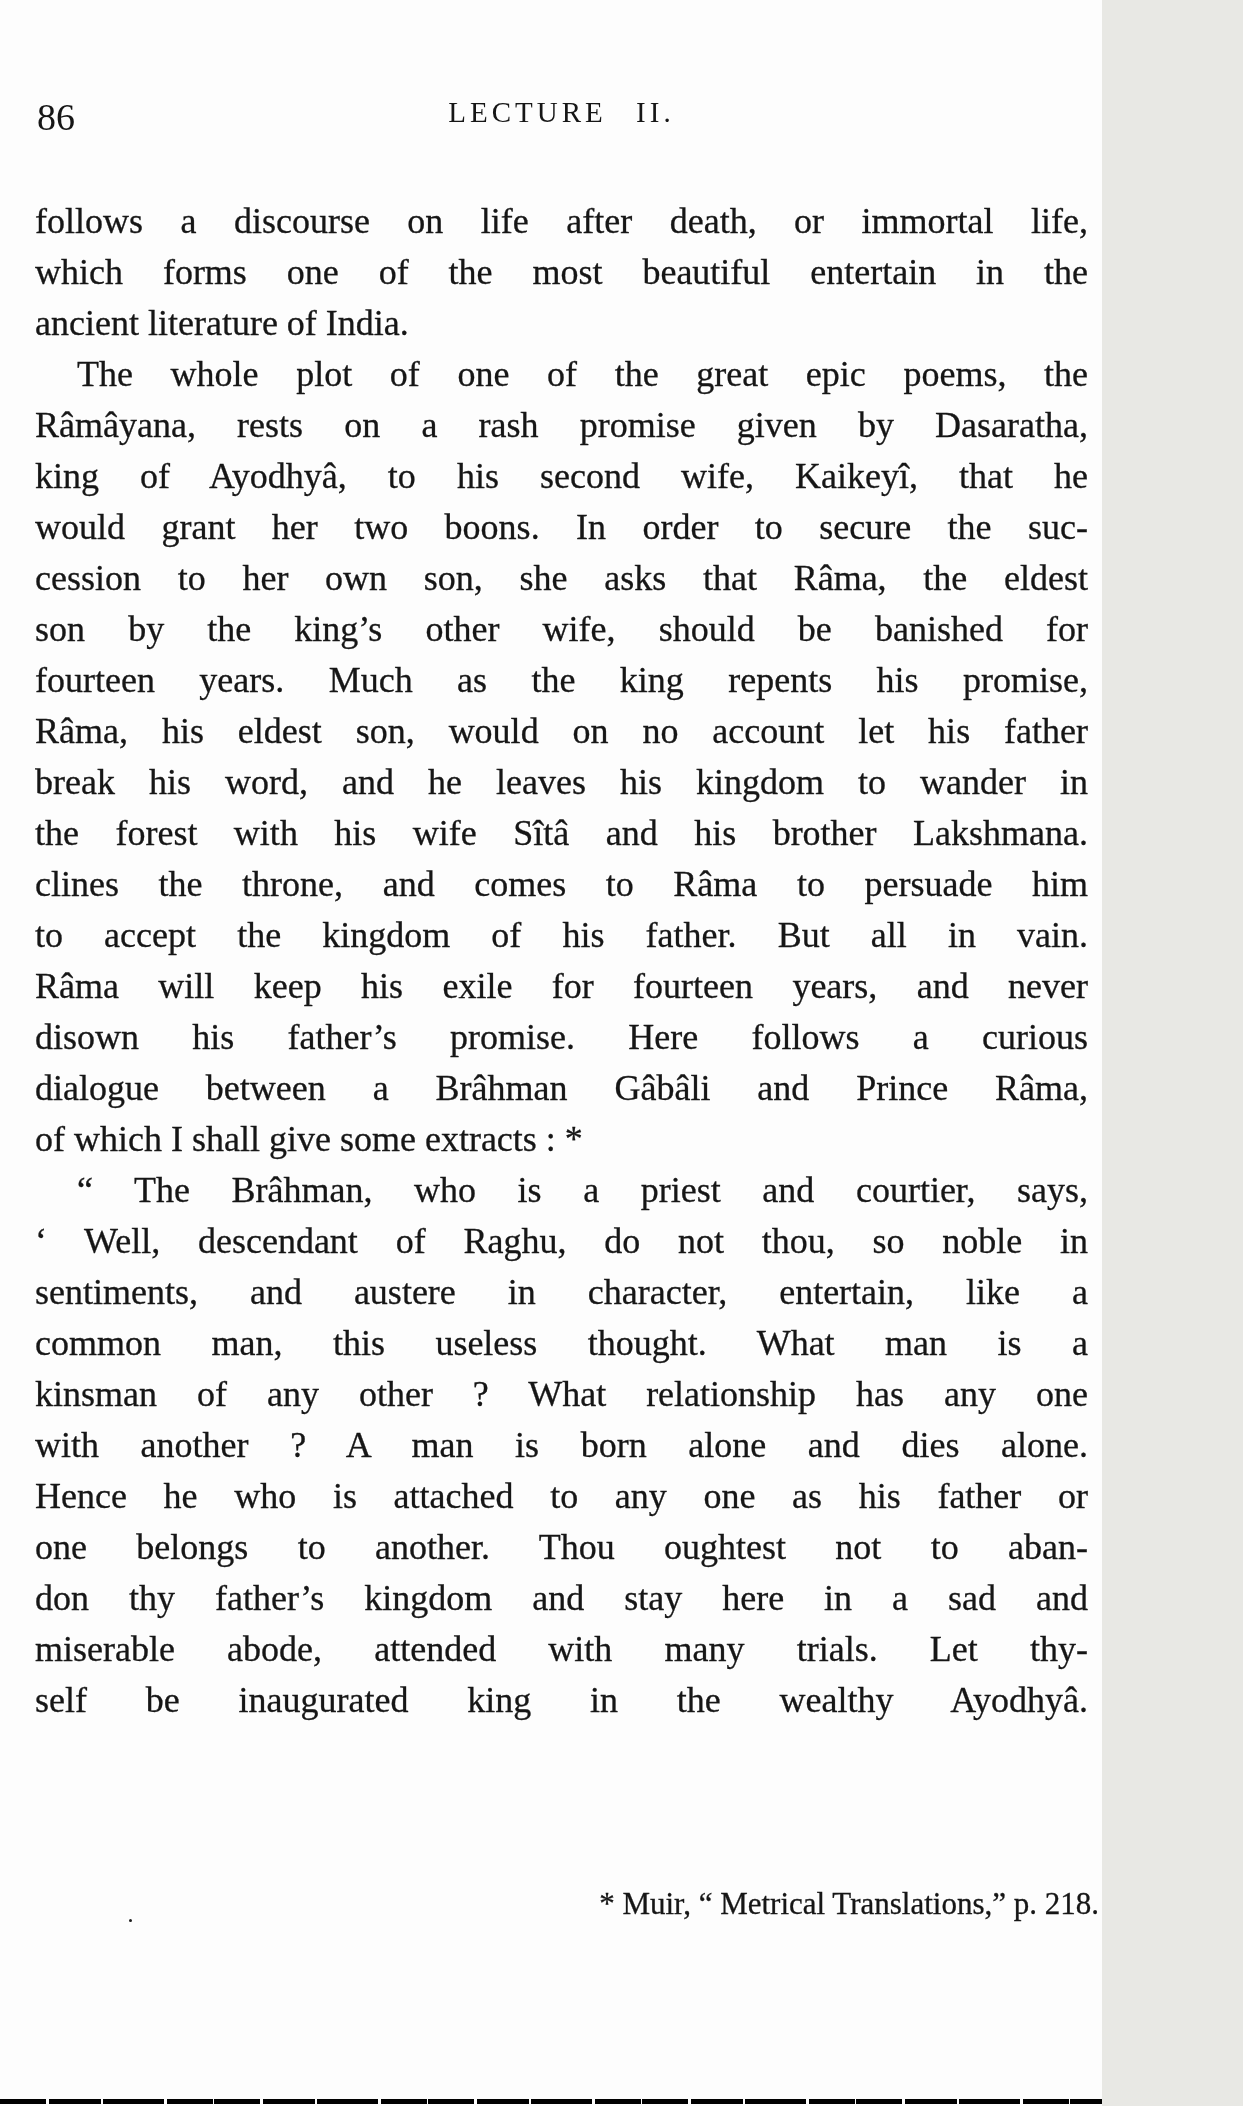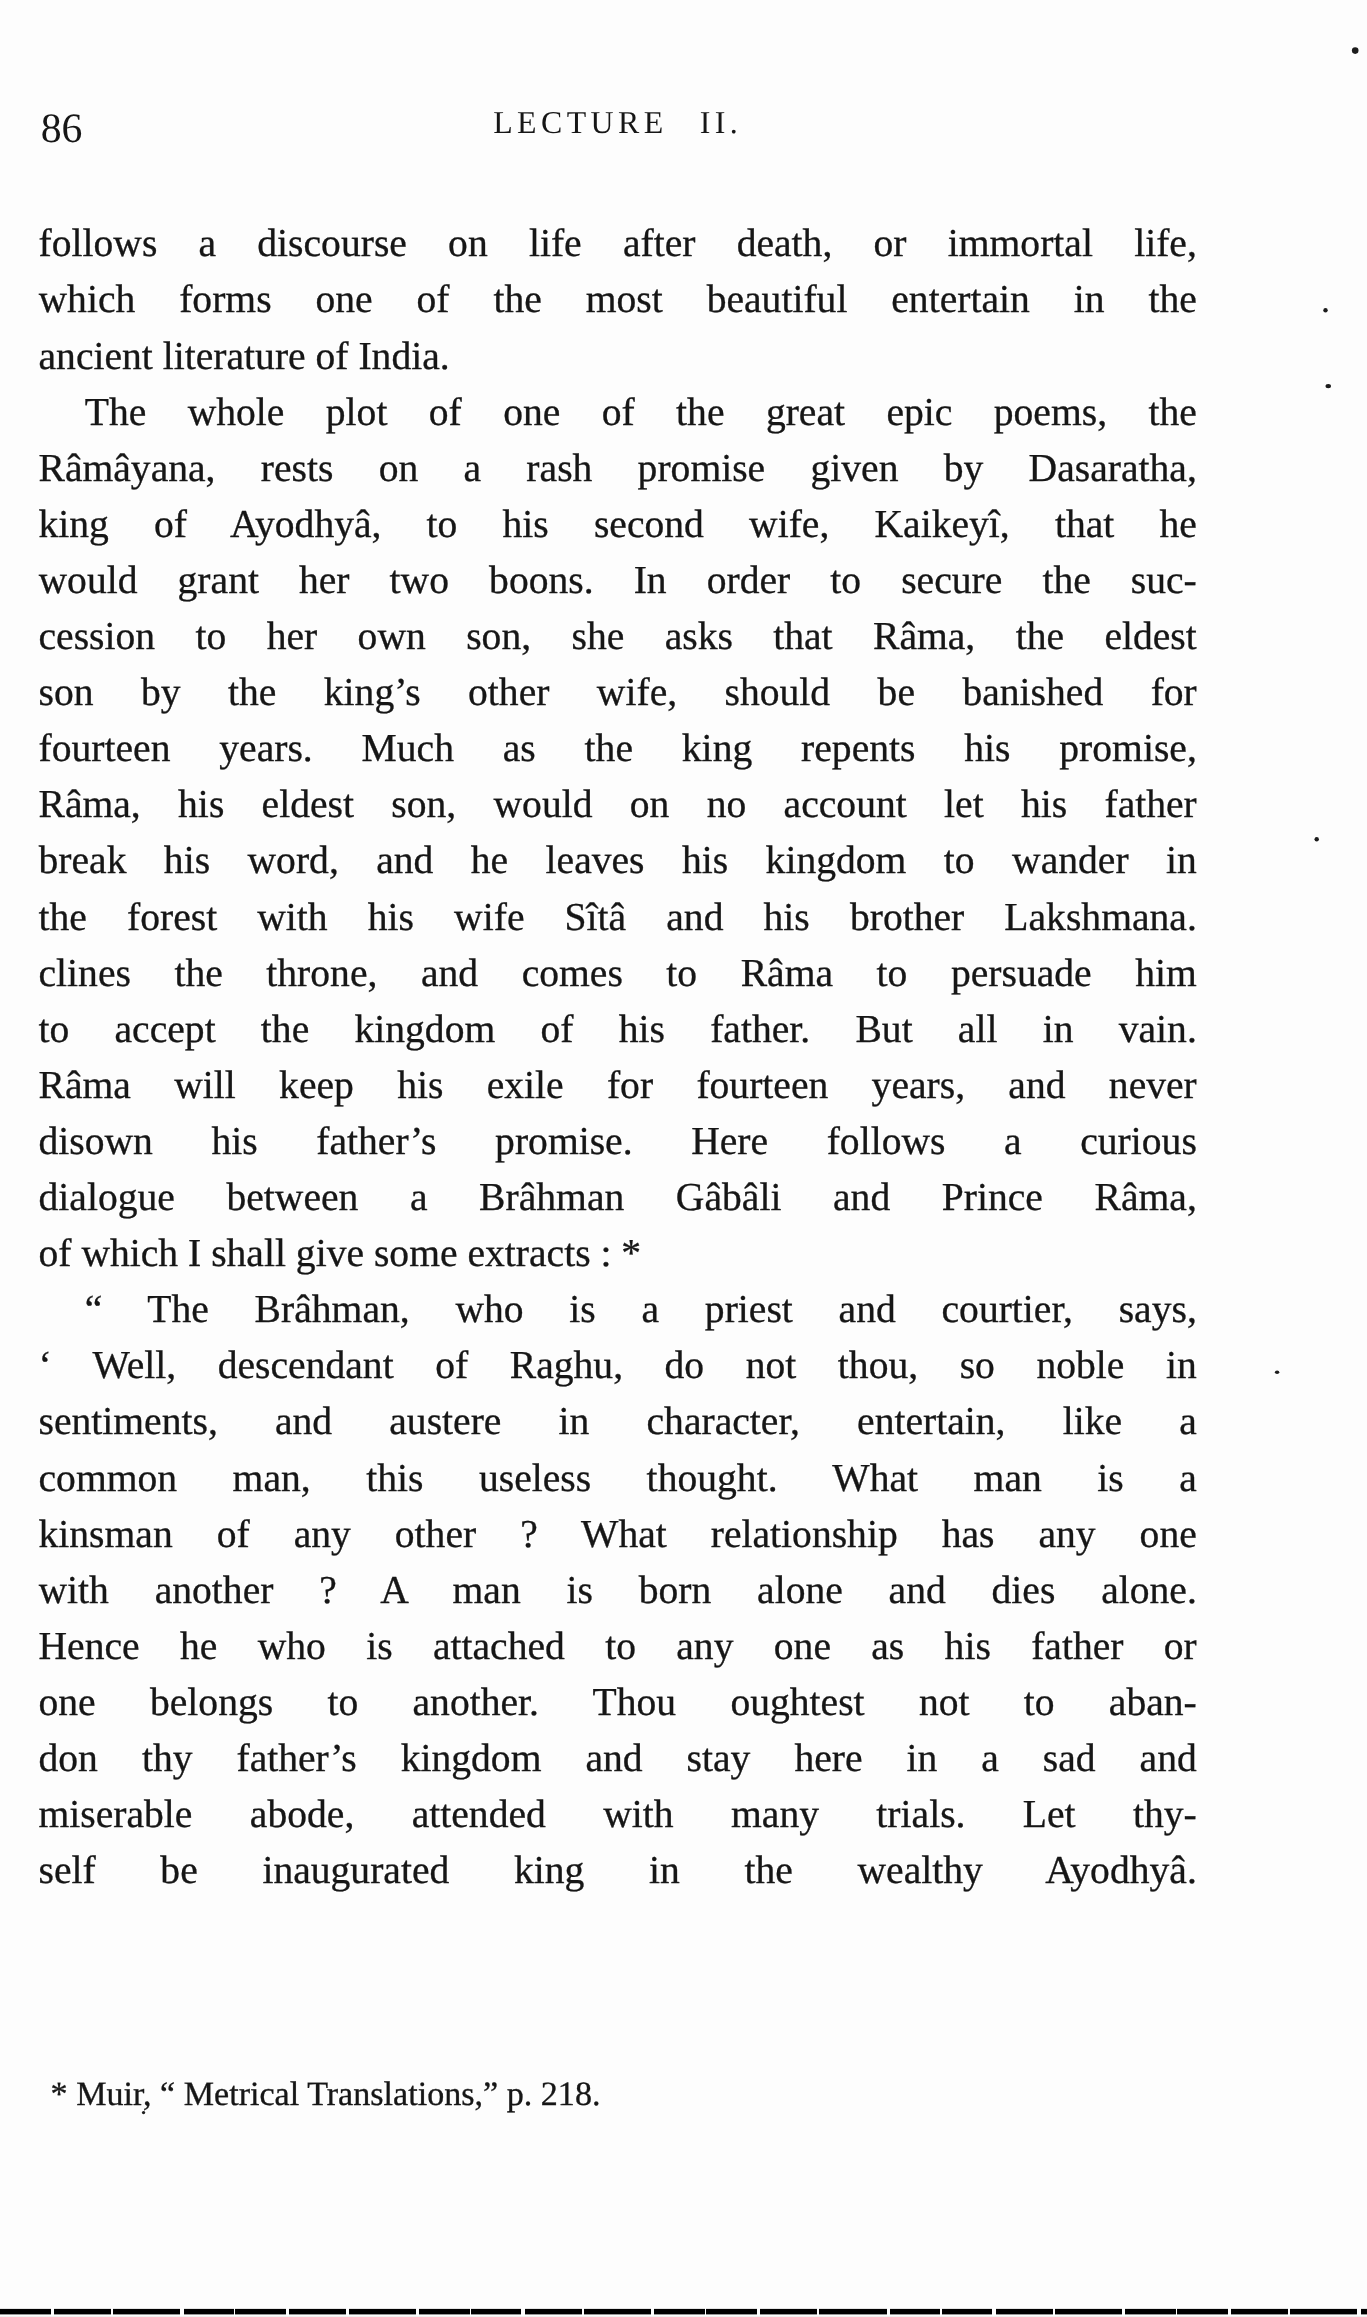--- a/index.html
+++ b/index.html
@@ -1,18 +1,18 @@
 <!DOCTYPE html>
 <html><head>
 <meta charset="utf-8">
 <style>
   html,body { margin:0; padding:0; background:#e8e8e4; }
   .page {
     position:relative;
-    width:1243px; height:2106px;
+    width:1102px; height:2106px;
     background:#fdfdfd;
     overflow:hidden;
     font-family:"Liberation Serif", serif;
     color:#161616;
   }
   
   .header { position:absolute; top:96px; left:35px; width:1053px; height:46px; }
   .pagenum {
     position:absolute; left:2px; top:2px;
     font-size:38px; line-height:38px;
@@ -32,21 +32,21 @@
     overflow:hidden;
     white-space:normal;
     -webkit-text-stroke:0.3px #161616;
   }
   .j { text-align:justify; text-align-last:justify; text-justify:inter-word; }
   .p { text-align:left; text-align-last:left; }
   .ind { padding-left:42px; }
   
   .footnote {
     position:absolute; left:35px; top:1886px; width:1053px;
-    text-align:left;
+    text-align:right;
     transform:translateX(11px);
     font-size:31px; line-height:36px;
     -webkit-text-stroke:0.3px #161616;
   }
   
   .speck { position:absolute; background:#1c1c1c; border-radius:50%; }
   .s1 { left:1229px; top:43px;  width:6px; height:6px; }
   .s2 { left:1203px; top:280px; width:4px; height:4px; }
   .s3 { left:1205px; top:349px; width:5px; height:4px; }
   .s4 { left:1195px; top:761px; width:4px; height:4px; }

